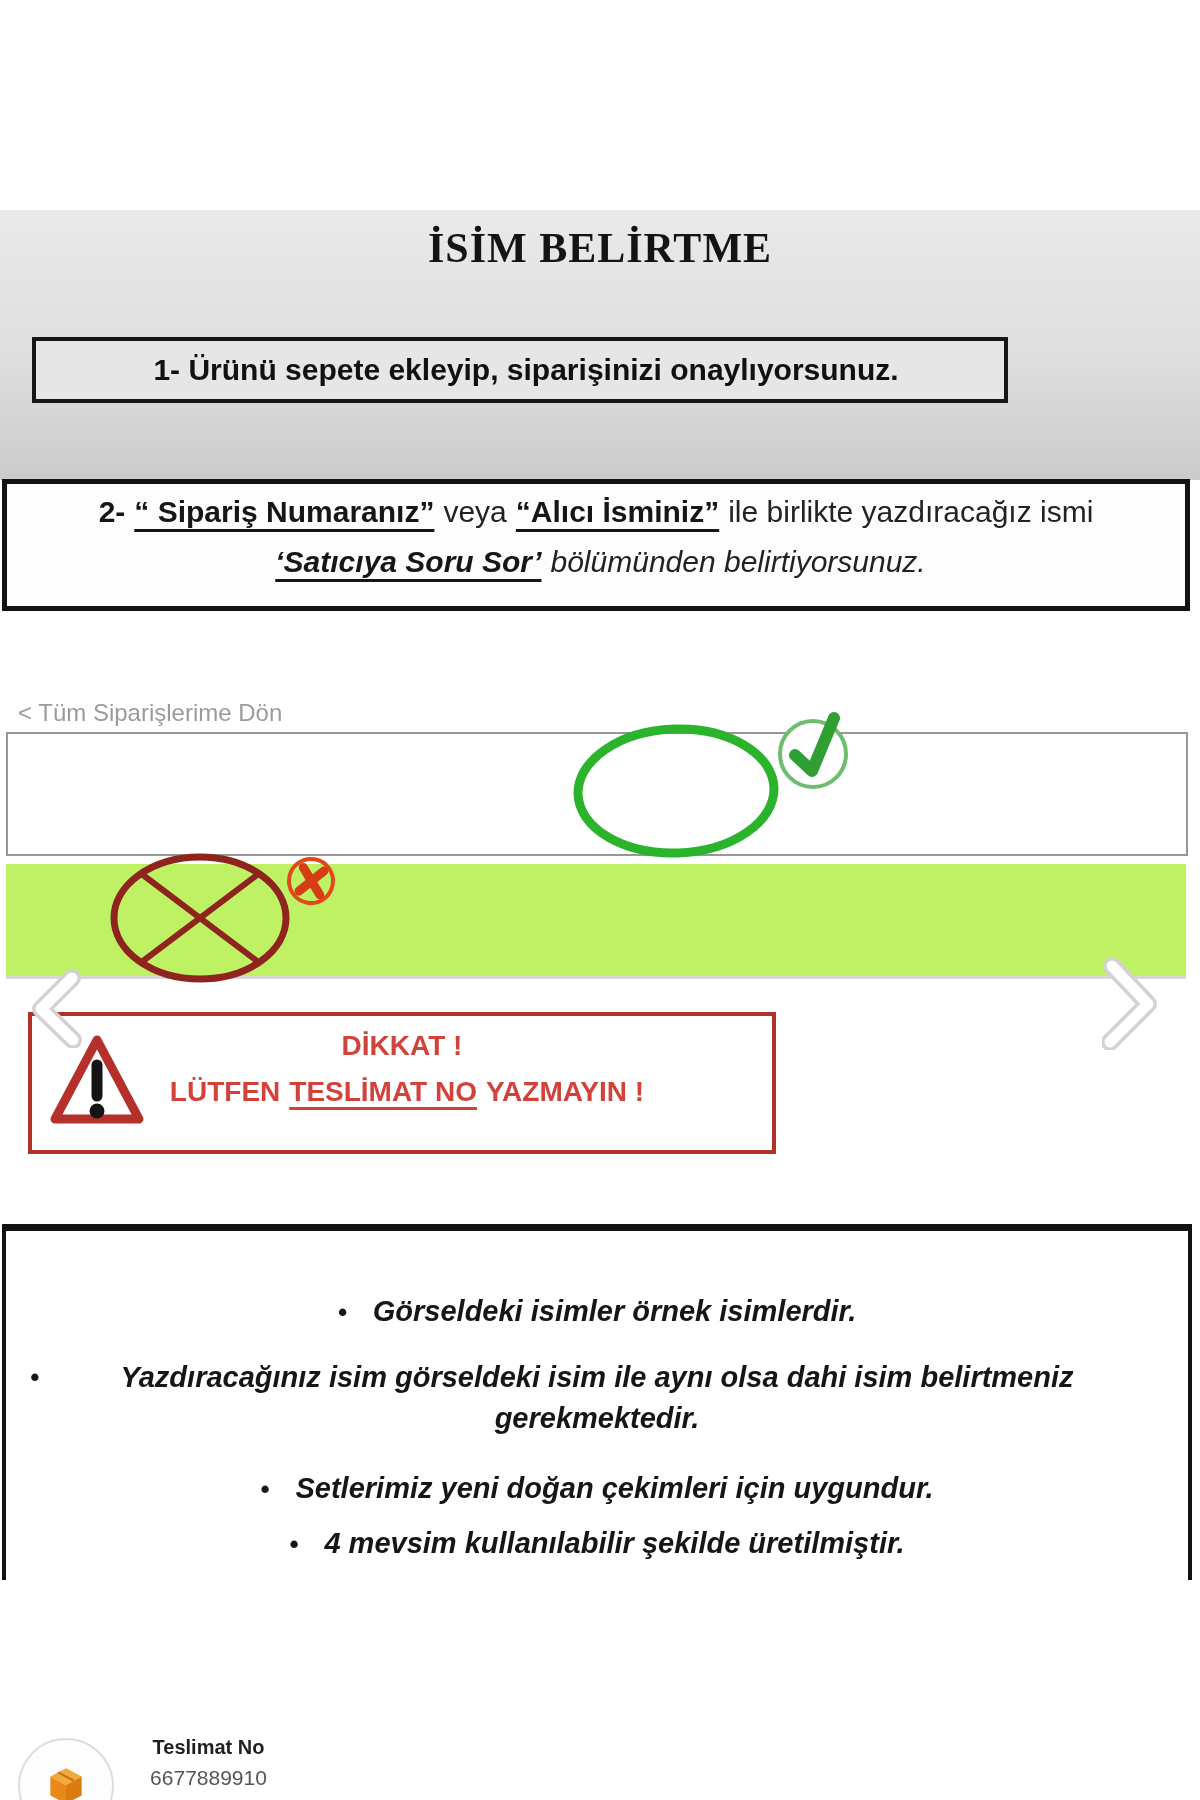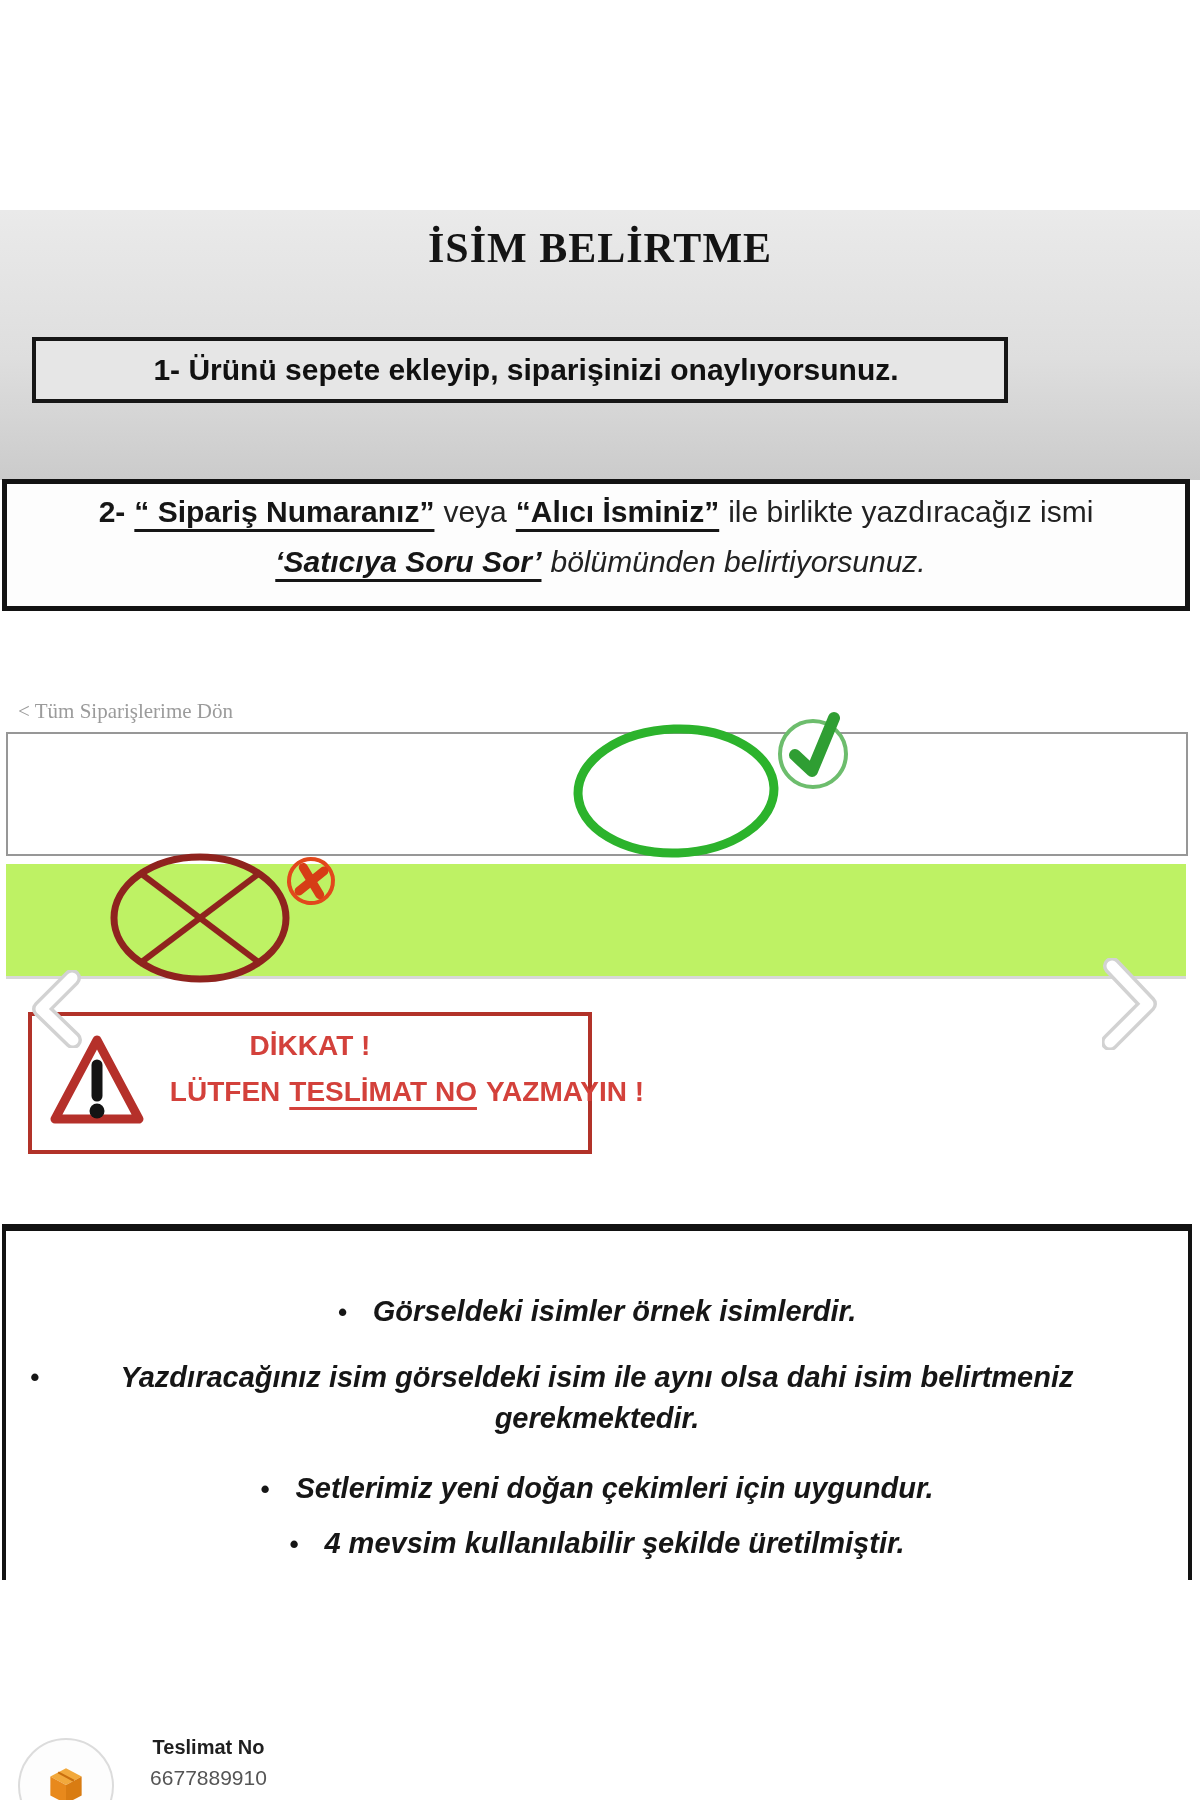--- a/index.html
+++ b/index.html
@@ -18,21 +18,21 @@
   .box1 span{font-weight:700;font-size:30px;color:#111;margin-left:12px;}
 
   .box2{position:absolute;left:2px;top:479px;width:1188px;height:132px;box-sizing:border-box;
         background:#fdfdfd;border:5px solid #131313;text-align:center;padding-top:8px;}
   .box2 .ln{font-size:30px;line-height:1.35;color:#222;}
   .box2 .ln2{margin-top:9px;font-style:italic;}
   .b{font-weight:700;color:#161616;}
   .u{text-decoration:underline;text-decoration-thickness:3px;text-underline-offset:7px;}
   .sp{margin:0 9px;}
 
-  .back-link{position:absolute;left:18px;top:699px;font-size:21px;color:#9b9b9b;cursor:pointer;font-family:Liberation Serif, serif;}
+  .back-link{position:absolute;left:18px;top:699px;font-size:24px;color:#9b9b9b;cursor:pointer;}
 
   .order-box{position:absolute;left:6px;top:732px;width:1182px;height:124px;box-sizing:border-box;
              background:#fff;border:2px solid #979797;}
   .od-title{position:absolute;left:46px;top:774px;font-size:26px;font-weight:700;color:#202020;}
   .od-col{position:absolute;text-align:center;}
   .od-label{font-size:21px;font-weight:700;color:#1f1f1f;}
   .od-value{font-size:21px;color:#4a4a4a;margin-top:7px;}
   .od-date{left:330px;top:760px;width:150px;}
   .od-no{left:598px;top:760px;width:162px;}
   .od-sum{left:838px;top:752px;width:185px;}
@@ -47,21 +47,21 @@
            font-size:20px;font-weight:700;color:#1f1f1f;}
   .d-value{position:absolute;left:115px;top:902px;width:175px;text-align:center;
            font-size:21px;color:#555;}
   .crossout-svg{position:absolute;left:106px;top:852px;z-index:5;}
   .redx-svg{position:absolute;left:284px;top:854px;z-index:5;transform:rotate(10deg);}
 
   .chev{position:absolute;z-index:7;cursor:pointer;}
   .chev-left{left:28px;top:970px;}
   .chev-right{left:1102px;top:958px;}
 
-  .warning-box{position:absolute;left:28px;top:1012px;width:564px;height:142px;box-sizing:border-box;
+  .warning-box{position:absolute;left:28px;top:1012px;width:748px;height:142px;box-sizing:border-box;
                background:#fff;border:4px solid #b23229;}
   .tri-svg{position:absolute;left:14px;top:14px;}
   .w-title{position:absolute;left:0;top:14px;width:100%;text-align:center;
            font-size:28px;font-weight:700;color:#d3413b;}
   .w-line{position:absolute;left:120px;top:60px;width:510px;text-align:center;
           font-size:28px;font-weight:700;color:#d3413b;}
   .u2{text-decoration:underline;text-decoration-thickness:3px;text-underline-offset:6px;margin:0 9px;}
 
   .bottom-box{position:absolute;left:2px;top:1224px;width:1190px;height:356px;box-sizing:border-box;
               background:#fff;border-top:7px solid #121212;border-left:4px solid #121212;border-right:4px solid #121212;font-style:italic;}

